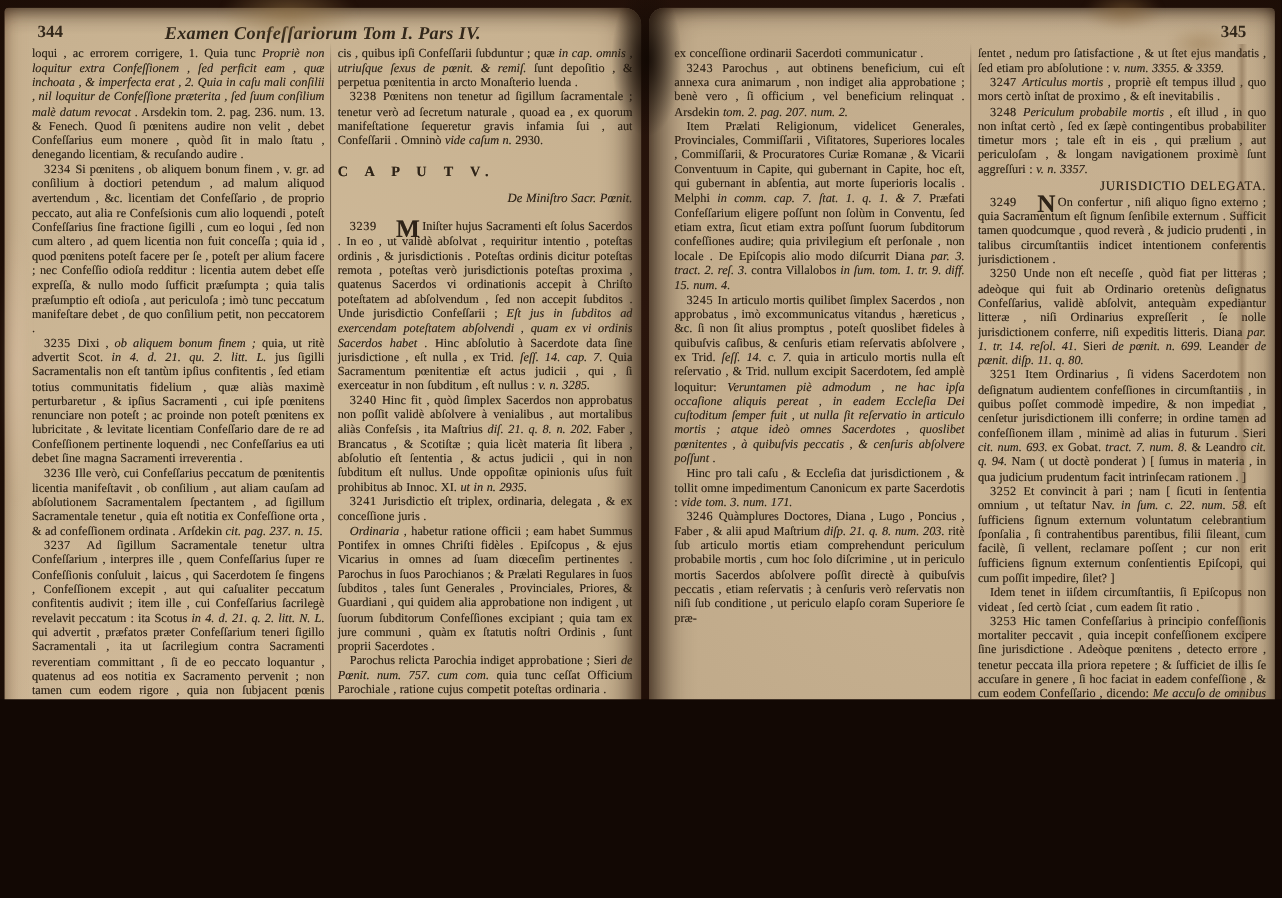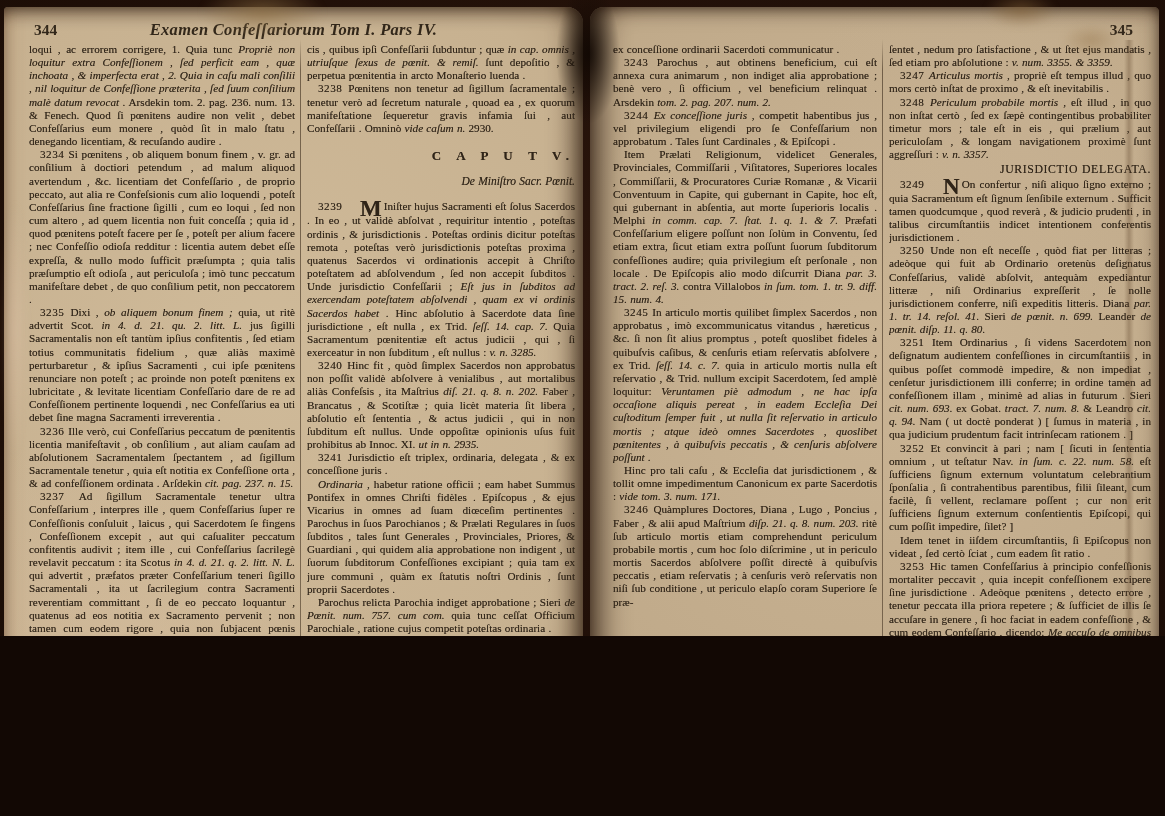--- a/index.html
+++ b/index.html
@@ -39,21 +39,21 @@
     background:linear-gradient(to bottom, rgba(58,42,26,0) 0%, rgba(58,42,26,0.6) 4%, rgba(58,42,26,0.55) 92%, rgba(58,42,26,0) 100%);}
   .page-left .rule{left:296px;}
   .page-right .rule{left:292px;}
   .para{margin:0;text-align:justify;font-size:11.2px;line-height:13.15px;
     word-spacing:0.4px;}
   .indent{text-indent:11px;}
   .it{font-style:italic;}
   .pnum{letter-spacing:0.5px;}
   .initial{font-size:23px;line-height:10px;font-weight:bold;display:inline-block;
     vertical-align:-6px;margin:0 2px 0 3px;}
-  .heading-caps{text-align:right;text-indent:0;letter-spacing:6px;font-size:13px;
+  .heading-caps{text-align:left;text-indent:0;letter-spacing:6px;font-size:13px;
     font-weight:bold;margin:14px 0 0 0;}
   .heading-italic{text-align:right;text-indent:0;font-style:italic;font-size:11.5px;
     margin:13px 0 12px 0;}
   .heading-section{text-align:right;text-indent:0;font-size:11.8px;letter-spacing:0.6px;
     margin:2px 0 1px 0;}
   .catchword{text-align:right;text-indent:0;padding-right:14px;}
   .stain{position:absolute;pointer-events:none;}
   .stain-blur{filter:blur(3px);}
   .st-topleft{left:200px;top:-14px;width:125px;height:52px;border-radius:50%;
     background:radial-gradient(closest-side, rgba(141,110,66,0.6), rgba(141,110,66,0));}
@@ -107,21 +107,20 @@
       </div>
   </div>
 
   <div class="page page-right">
     <div class="runhead">
       <span class="pagenum pagenum-right">345</span>
     </div>
     <div class="col col1">
         <p class="para flush"><span>ex conceſſione ordinarii Sacerdoti communicatur .</span></p>
         <p class="para indent"><span class="pnum">3243 </span><span>Parochus , aut obtinens beneficium, cui eſt annexa cura animarum , non indiget alia approbatione ; benè vero , ſi officium , vel beneficium relinquat . Arsdekin </span><span class="it">tom. 2. pag. 207. num. 2.</span></p>
-        <p class="para indent"><span class="pnum">3244 </span><span class="it">Ex conceſſione juris</span><span> , competit habentibus jus , vel privilegium eligendi pro ſe Confeſſarium non approbatum . Tales ſunt Cardinales , &amp; Epiſcopi .</span></p>
         <p class="para indent"><span>Item Prælati Religionum, videlicet Generales, Provinciales, Commiſſarii , Viſitatores, Superiores locales , Commiſſarii, &amp; Procuratores Curiæ Romanæ , &amp; Vicarii Conventuum in Capite, qui gubernant in Capite, hoc eſt, qui gubernant in abſentia, aut morte ſuperioris localis . Melphi </span><span class="it">in comm. cap. 7. ſtat. 1. q. 1. &amp; 7.</span><span> Præfati Confeſſarium eligere poſſunt non ſolùm in Conventu, ſed etiam extra, ſicut etiam extra poſſunt ſuorum ſubditorum confeſſiones audire; quia privilegium eſt perſonale , non locale . De Epiſcopis alio modo diſcurrit Diana </span><span class="it">par. 3. tract. 2. reſ. 3.</span><span> contra Villalobos </span><span class="it">in ſum. tom. 1. tr. 9. diff. 15. num. 4.</span></p>
         <p class="para indent"><span class="pnum">3245 </span><span>In articulo mortis quilibet ſimplex Sacerdos , non approbatus , imò excommunicatus vitandus , hæreticus , &amp;c. ſi non ſit alius promptus , poteſt quoslibet fideles à quibuſvis caſibus, &amp; cenſuris etiam reſervatis abſolvere , ex Trid. </span><span class="it">ſeſſ. 14. c. 7.</span><span> quia in articulo mortis nulla eſt reſervatio , &amp; Trid. nullum excipit Sacerdotem, ſed amplè loquitur: </span><span class="it">Veruntamen piè admodum , ne hac ipſa occaſione aliquis pereat , in eadem Eccleſia Dei cuſtoditum ſemper fuit , ut nulla ſit reſervatio in articulo mortis ; atque ideò omnes Sacerdotes , quoslibet pœnitentes , à quibuſvis peccatis , &amp; cenſuris abſolvere poſſunt .</span></p>
         <p class="para indent"><span>Hinc pro tali caſu , &amp; Eccleſia dat jurisdictionem , &amp; tollit omne impedimentum Canonicum ex parte Sacerdotis : </span><span class="it">vide tom. 3. num. 171.</span></p>
         <p class="para indent"><span class="pnum">3246 </span><span>Quàmplures Doctores, Diana , Lugo , Poncius , Faber , &amp; alii apud Maſtrium </span><span class="it">diſp. 21. q. 8. num. 203.</span><span> ritè ſub articulo mortis etiam comprehendunt periculum probabile mortis , cum hoc ſolo diſcrimine , ut in periculo mortis Sacerdos abſolvere poſſit directè à quibuſvis peccatis , etiam reſervatis ; à cenſuris verò reſervatis non niſi ſub conditione , ut periculo elapſo coram Superiore ſe præ-</span></p>
       </div>
     <div class="rule"></div>
     <div class="col col2">
         <p class="para flush"><span>ſentet , nedum pro ſatisfactione , &amp; ut ſtet ejus mandatis , ſed etiam pro abſolutione : </span><span class="it">v. num. 3355. &amp; 3359.</span></p>
         <p class="para indent"><span class="pnum">3247 </span><span class="it">Articulus mortis</span><span> , propriè eſt tempus illud , quo mors certò inſtat de proximo , &amp; eſt inevitabilis .</span></p>
         <p class="para indent"><span class="pnum">3248 </span><span class="it">Periculum probabile mortis</span><span> , eſt illud , in quo non inſtat certò , ſed ex ſæpè contingentibus probabiliter timetur mors ; tale eſt in eis , qui prælium , aut periculoſam , &amp; longam navigationem proximè ſunt aggreſſuri : </span><span class="it">v. n. 3357.</span></p>

